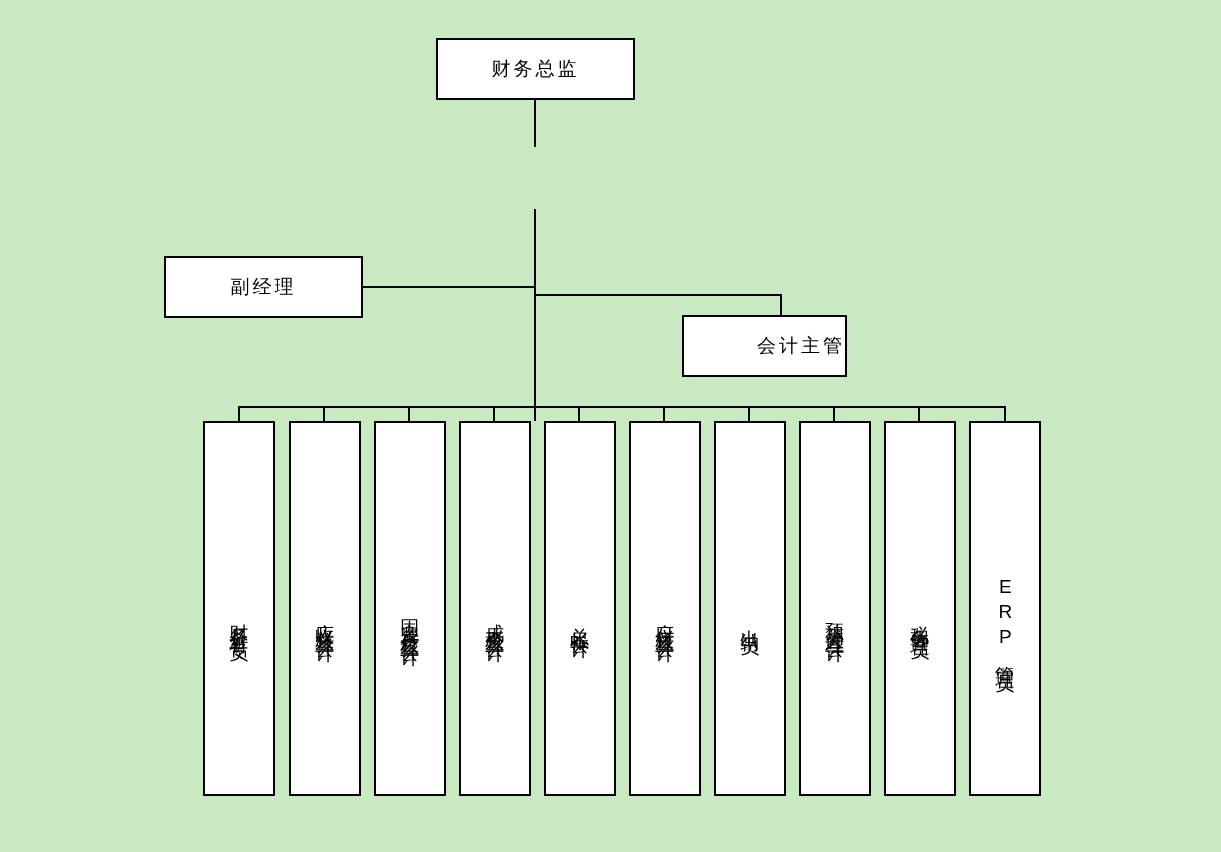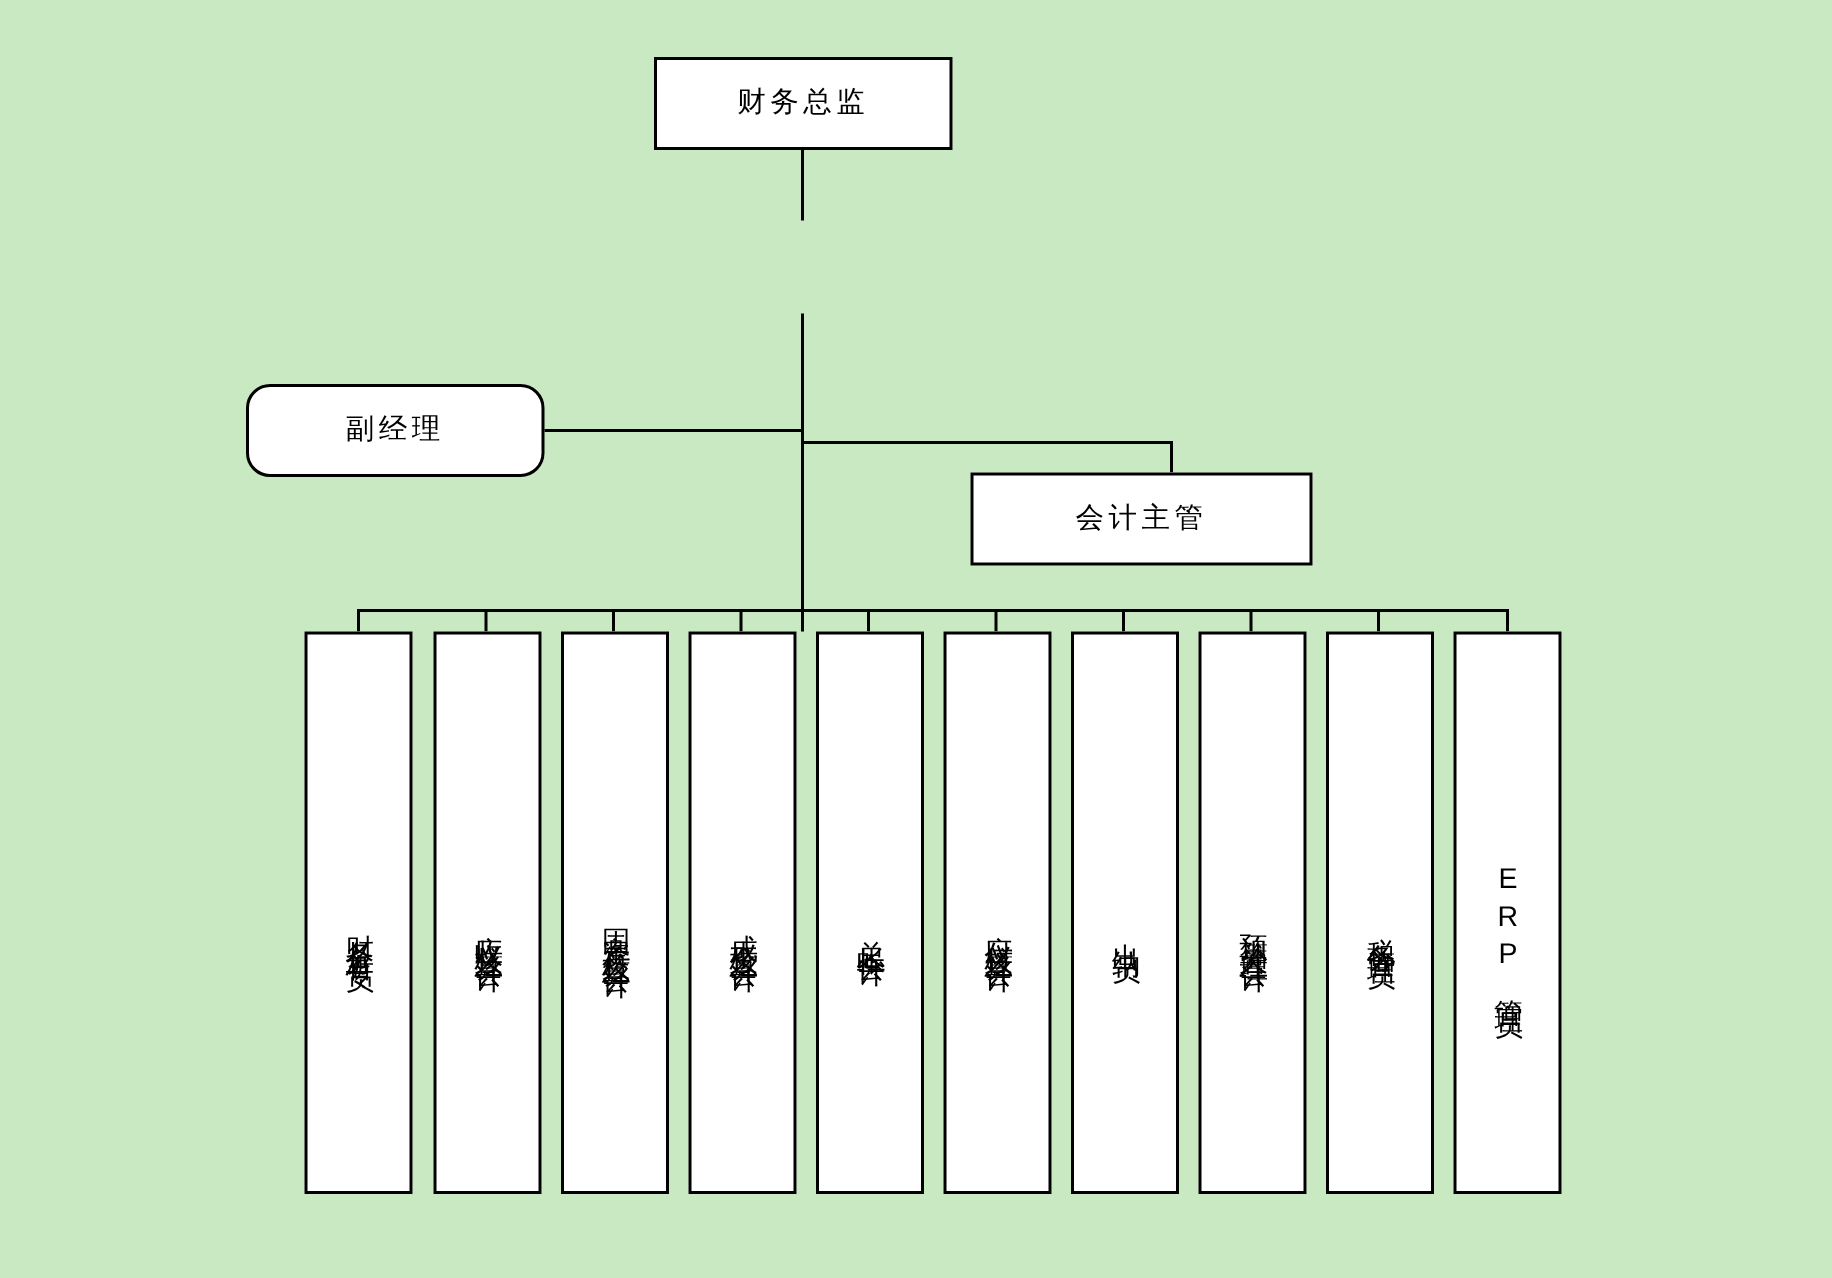--- a/index.html
+++ b/index.html
@@ -32,22 +32,22 @@
   .node-label {
     font-size: 19px;
     letter-spacing: 3px;
     line-height: 1.35;
     text-align: center;
     white-space: pre-line;
   }
   
   #node-cfo      { left: 436px; top: 38px;  width: 199px; height: 62px; }
   #node-fm       { left: 436px; top: 147px; width: 199px; height: 62px; }
-  #node-deputy   { left: 164px; top: 256px; width: 199px; height: 62px; border-radius: 16px; }
-  #node-chief    { left: 647px; top: 315px; width: 228px; height: 62px; }
+  #node-deputy   { left: 164px; top: 256px; width: 199px; height: 62px; }
+  #node-chief    { left: 682px; top: 315px; width: 165px; height: 62px; justify-content: flex-end; }
 
   
   .leaf {
     top: 421px;
     height: 375px;
     width: 72px;
   }
   .leaf .node-label {
     writing-mode: vertical-rl;
     text-orientation: upright;

